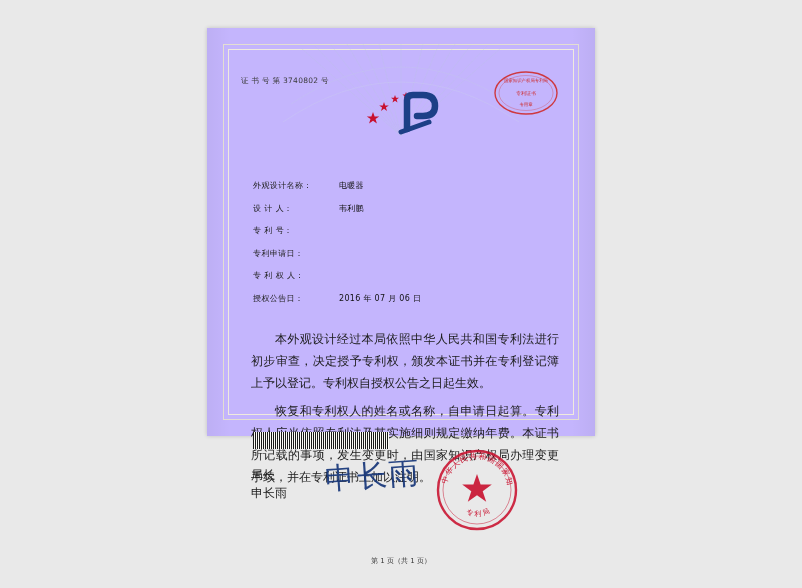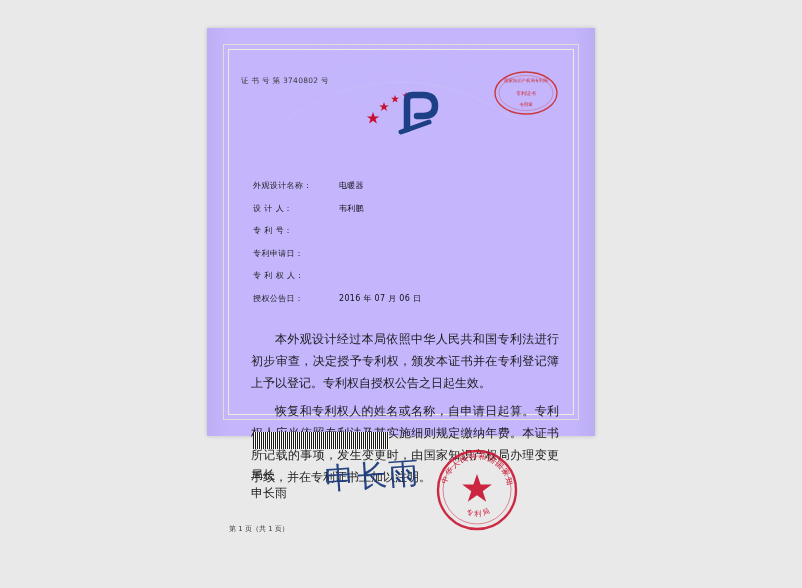--- a/index.html
+++ b/index.html
@@ -196,25 +196,25 @@
     left: 228px;
     top: 420px;
     width: 84px;
     height: 84px;
   }
 
   .footer {
     position: absolute;
     left: 0;
     right: 0;
-    top: 496px;
+    top: 528px;
+    text-align: center;
     font-size: 7px;
     color: #333;
     font-family: "DejaVu Sans", sans-serif;
-    margin-left: 22px;
   }
 </style>
 </head>
 <body>
 
 <div id="page">
 
   <div class="sheet">
     <div class="sheet-inner"></div>
     <div class="border-frame"></div>

